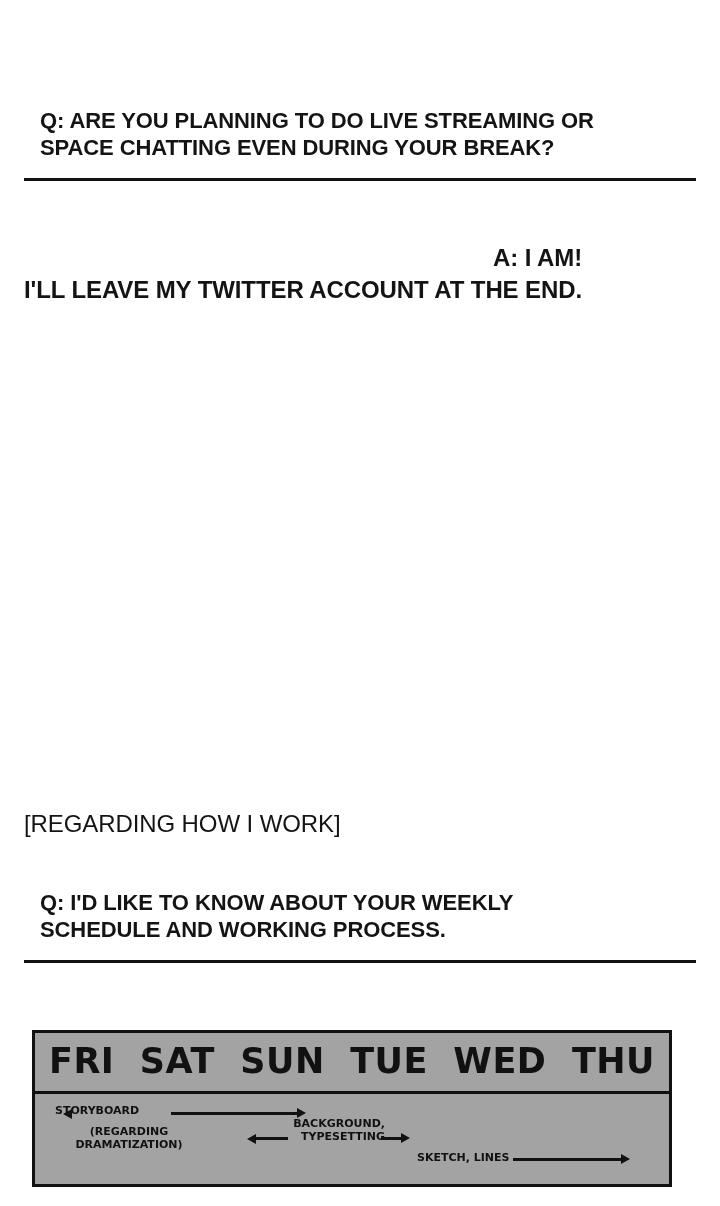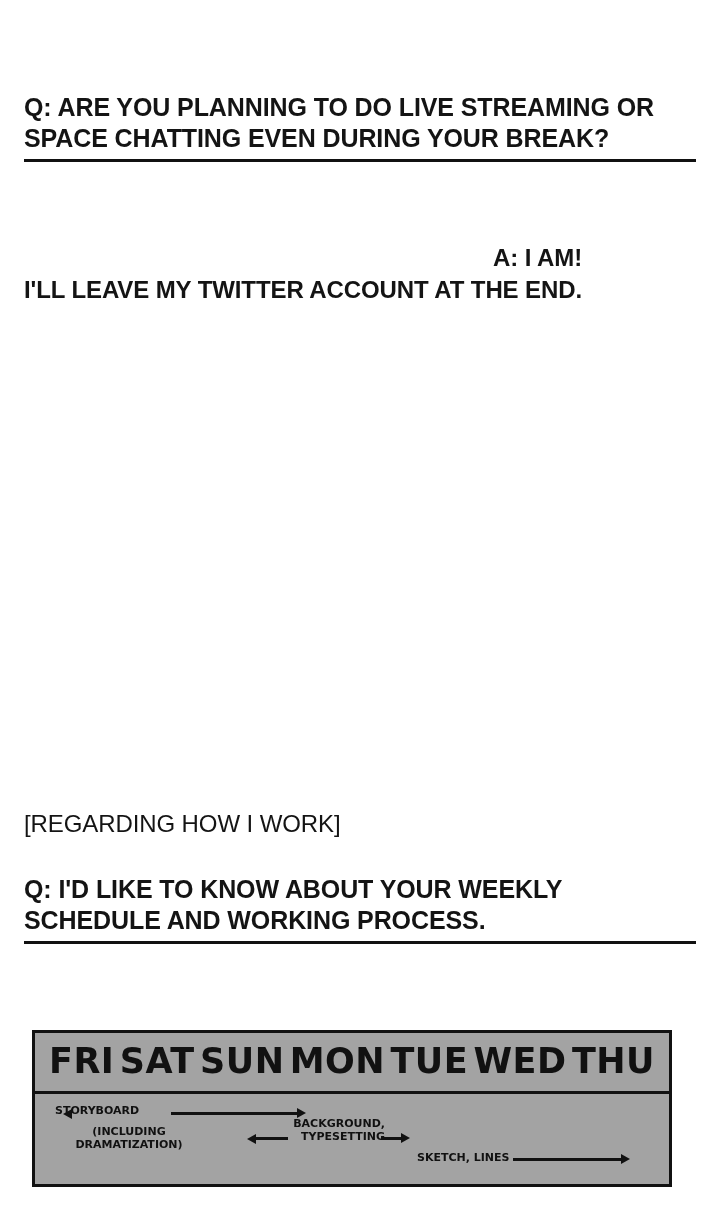--- a/index.html
+++ b/index.html
@@ -25,26 +25,26 @@
 
   
   .qa-block {
     position: absolute;
     left: 24px;
     width: 672px;
   }
   #qa1 { top: 92px; }
 
   .question {
-    font-size: 25px;
+    font-size: 22px;
     line-height: 1.22;
     font-weight: 700;
     letter-spacing: -0.1px;
     color: #141414;
-    margin: 0;
+    margin: 16px;
     white-space: pre-line;
   }
 
   .rule {
     height: 0;
     border-top: 3px solid #111111;
     margin-top: 6px;
     width: 672px;
   }
 
@@ -158,34 +158,33 @@
     <p class="question">Q: I'D LIKE TO KNOW ABOUT YOUR WEEKLY
 SCHEDULE AND WORKING PROCESS.</p>
     <div class="rule"></div>
   </div>
 
   <div class="schedule">
     <div class="days-row">
       <span class="day">FRI</span>
       <span class="day">SAT</span>
       <span class="day">SUN</span>
-      <span class="day">MON</span>
       <span class="day">TUE</span>
       <span class="day">WED</span>
       <span class="day">THU</span>
     </div>
 
     <div class="process-area">
 
       <div class="arrow-head-l" style="left:28px; top:15px;"></div>
       <span class="proc-label" style="left:20px; top:11px; text-align:left;">STORYBOARD</span>
       <div class="arrow-line" style="left:136px; top:18px; width:128px;"></div>
       <div class="arrow-head-r" style="left:262px; top:14px;"></div>
 
-      <span class="proc-label" style="left:24px; top:32px; width:140px;">(INCLUDING
+      <span class="proc-label" style="left:24px; top:32px; width:140px;">(REGARDING
 DRAMATIZATION)</span>
 
       <div class="arrow-head-l" style="left:212px; top:40px;"></div>
       <div class="arrow-line" style="left:221px; top:43px; width:32px;"></div>
       <span class="proc-label" style="left:252px; top:24px; width:98px;text-align:right;">BACKGROUND,
 TYPESETTING</span>
       <div class="arrow-line" style="left:346px; top:43px; width:22px;"></div>
       <div class="arrow-head-r" style="left:366px; top:39px;"></div>
 
       <span class="proc-label" style="left:382px; top:58px;">SKETCH, LINES</span>

